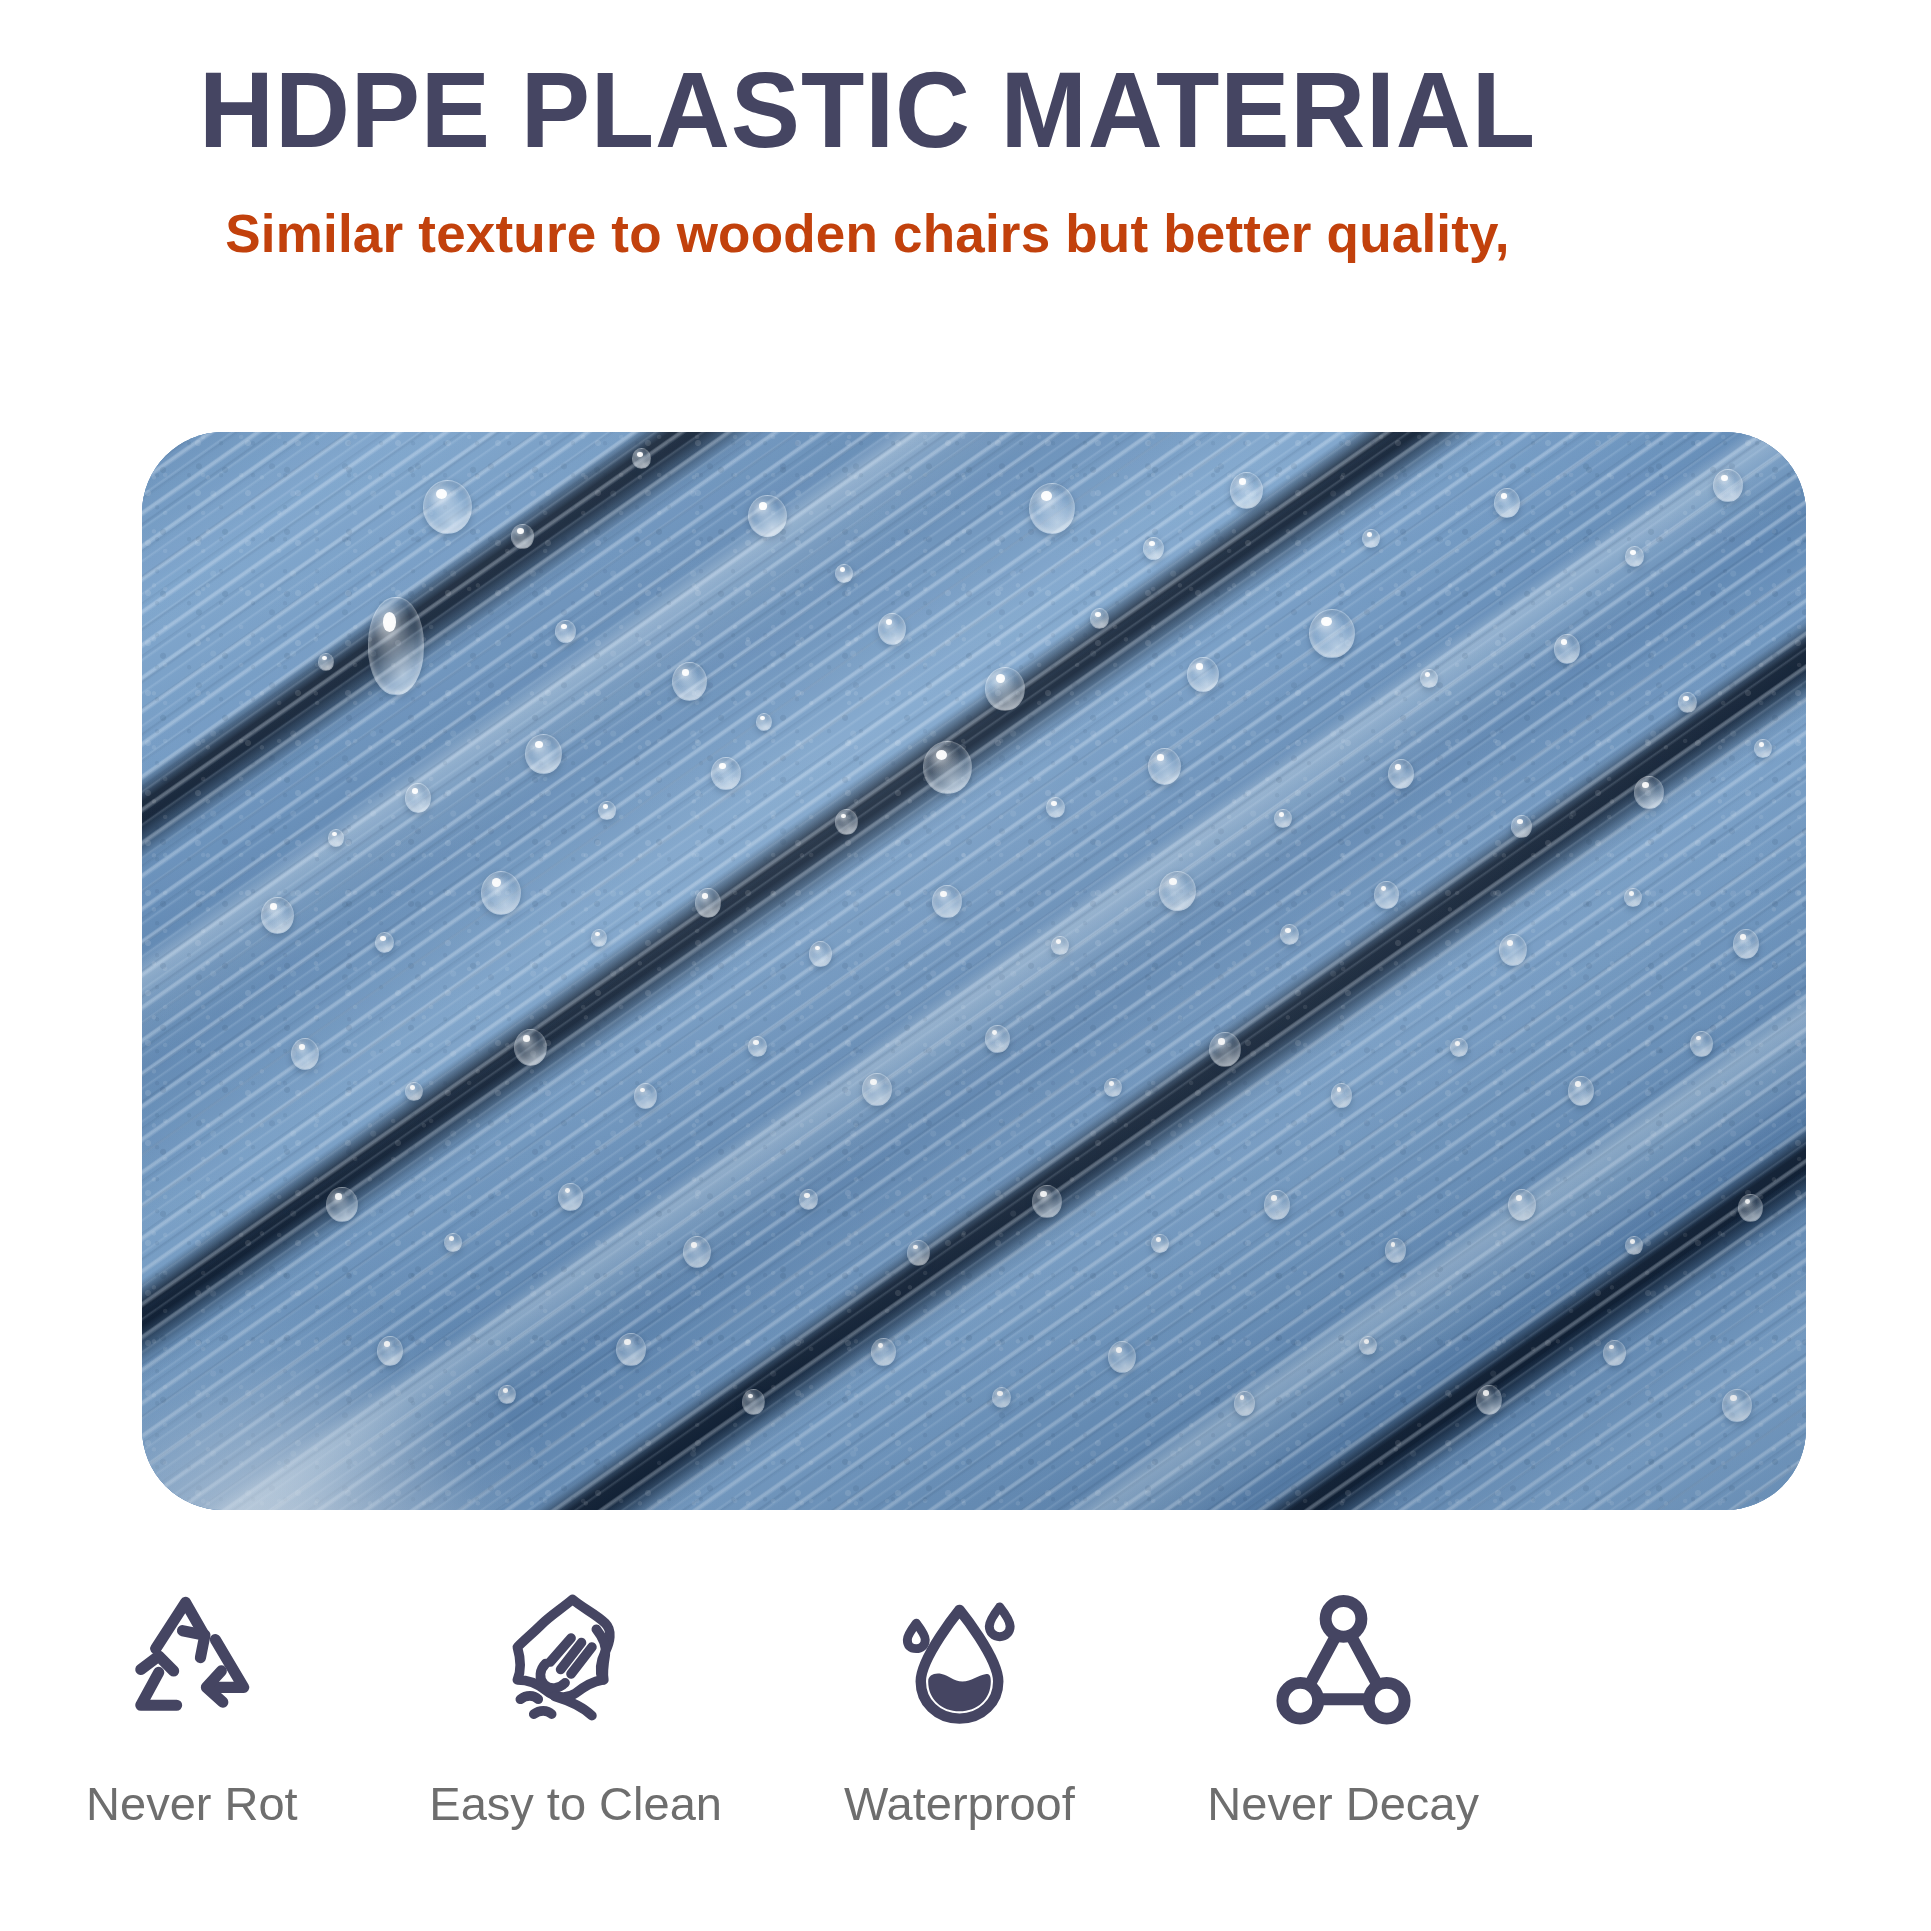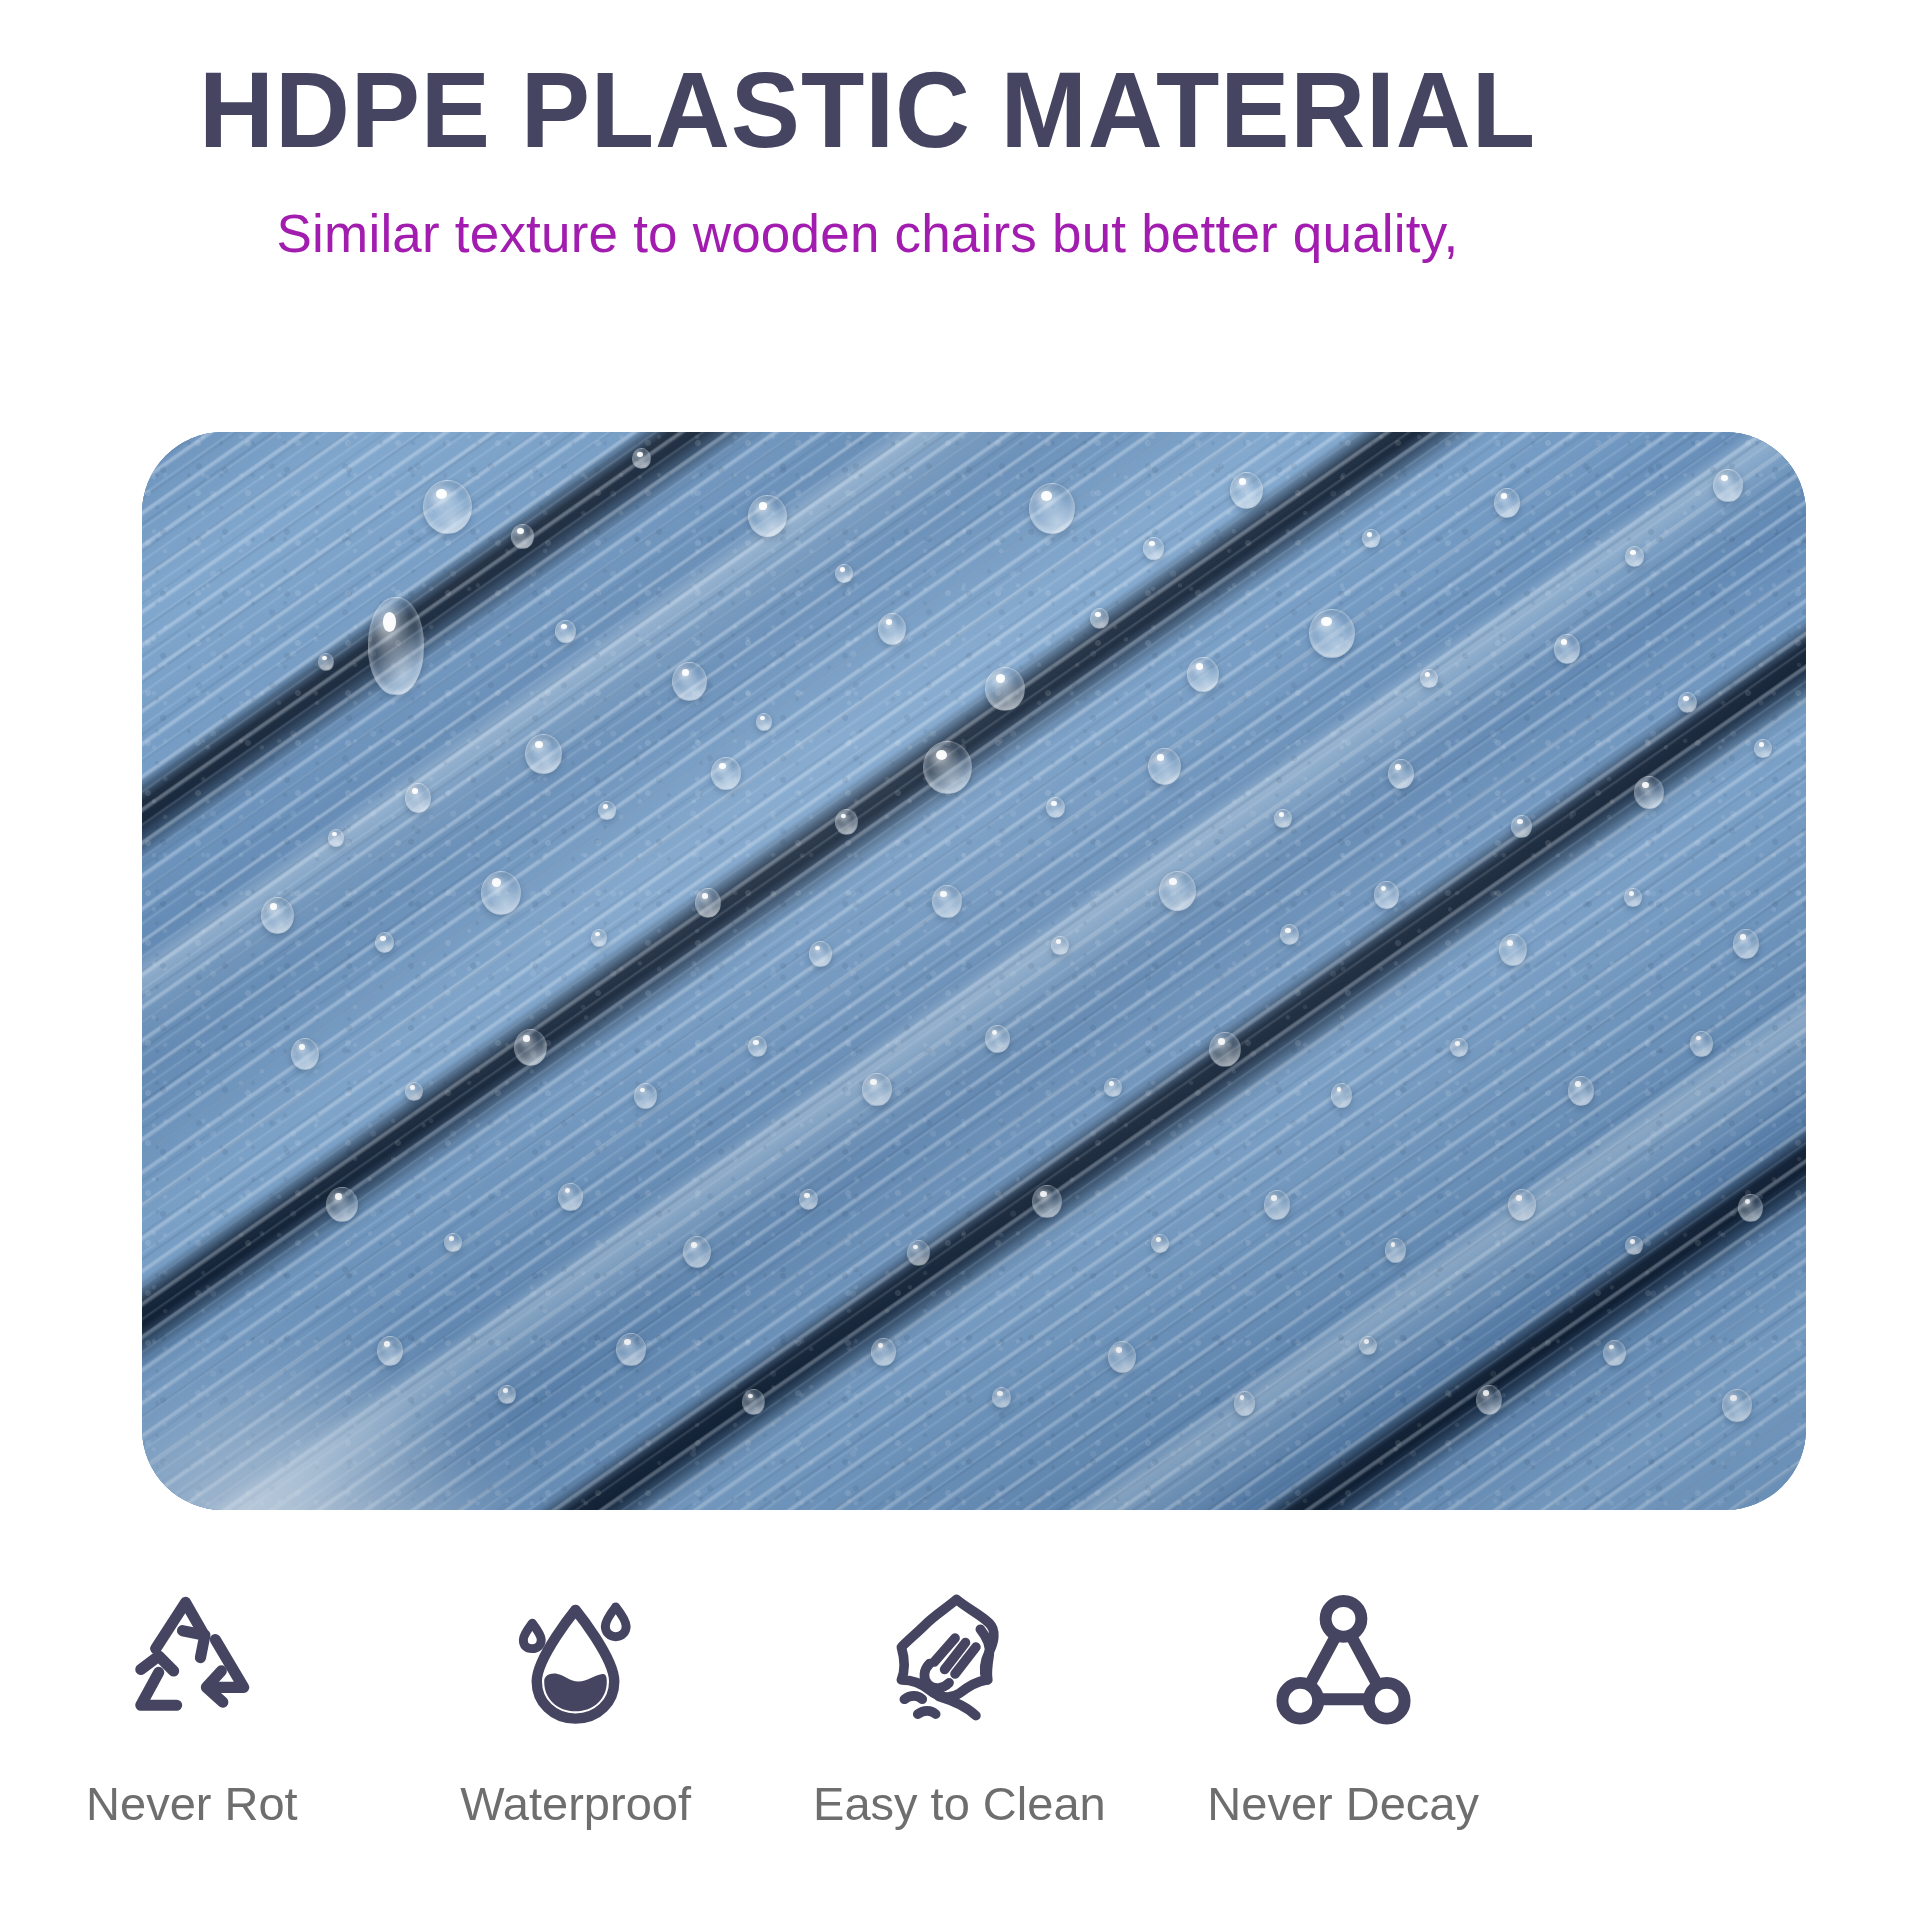--- a/index.html
+++ b/index.html
@@ -24,22 +24,22 @@
     color:#454562;
     line-height:1.06;
     transform:scaleX(0.97);
     transform-origin:center top;
     white-space:nowrap;
   }
   .subtitle{
     margin:0;
     padding-top:33px;
     font-size:53px;
-    font-weight:normal;
-    color:#a21caf;
+    font-weight:bold;
+    color:#c2410c;
     line-height:1.30;
     letter-spacing:0.2px;
   }
   .subtitle .sub-line{display:block;}
 
   
   .photo-wrap{
     position:absolute;
     left:142px;top:432px;
     width:1664px;height:1078px;
@@ -333,40 +333,20 @@
 
           <path d="M40 78 L16 78 L28 56"></path>
           <path d="M16 54 L28 45 L38 55"></path>
         </svg>
       </div>
       <div class="feature-label">Never Rot</div>
     </div>
 
     <div class="feature">
       <div class="feature-icon">
-        <svg viewBox="0 0 100 100" fill="none" stroke="#454562" stroke-width="7" stroke-linecap="round" stroke-linejoin="round">
-
-          <path d="M50 14 C50 14 24 46 24 62 C24 76 35 87 50 87
-                   C65 87 76 76 76 62 C76 46 50 14 50 14 Z"></path>
-
-          <path d="M29 62 C29 58 33 56 38 57 C43 58 46 62 52 62
-                   C58 62 62 58 68 57 C70 57 71 58 71 62
-                   C71 74 62 82 50 82 C38 82 29 74 29 62 Z" fill="#454562" stroke="none"></path>
-
-          <path d="M77 12 C77 12 70 21 70 25 C70 29 73 32 77 32
-                   C81 32 84 29 84 25 C84 21 77 12 77 12 Z" stroke-width="6"></path>
-          <path d="M21 23 C21 23 15 31 15 34 C15 38 17 40 21 40
-                   C24 40 27 38 27 34 C27 31 21 23 21 23 Z" stroke-width="6"></path>
-        </svg>
-      </div>
-      <div class="feature-label">Waterproof</div>
-    </div>
-
-    <div class="feature">
-      <div class="feature-icon">
         <svg viewBox="0 0 100 100" fill="none" stroke="#454562" stroke-width="6.5" stroke-linecap="round" stroke-linejoin="round">
 
           <path d="M48 7 C55 13 64 17 70 23 C75 28 73 36 70 42
                    C67 48 66 55 68 61
                    C62 62 55 66 50 70
                    C44 74 36 73 30 68
                    C24 63 17 61 11 61
                    C14 54 13 46 11 39
                    C16 34 22 29 27 24
                    C33 18 41 13 48 7 Z"></path>
@@ -377,20 +357,40 @@
 
           <path d="M30 50 C26 54 25 60 29 64 C33 68 39 67 43 63"></path>
           <path d="M64 27 C68 32 71 38 70 44 C69 50 68 56 69 61"></path>
 
           <path d="M36 72 C46 75 55 79 61 85"></path>
           <path d="M13 74 C17 71 22 71 25 74"></path>
           <path d="M22 84 C26 81 31 81 34 84"></path>
         </svg>
       </div>
       <div class="feature-label">Easy to Clean</div>
+    </div>
+
+    <div class="feature">
+      <div class="feature-icon">
+        <svg viewBox="0 0 100 100" fill="none" stroke="#454562" stroke-width="7" stroke-linecap="round" stroke-linejoin="round">
+
+          <path d="M50 14 C50 14 24 46 24 62 C24 76 35 87 50 87
+                   C65 87 76 76 76 62 C76 46 50 14 50 14 Z"></path>
+
+          <path d="M29 62 C29 58 33 56 38 57 C43 58 46 62 52 62
+                   C58 62 62 58 68 57 C70 57 71 58 71 62
+                   C71 74 62 82 50 82 C38 82 29 74 29 62 Z" fill="#454562" stroke="none"></path>
+
+          <path d="M77 12 C77 12 70 21 70 25 C70 29 73 32 77 32
+                   C81 32 84 29 84 25 C84 21 77 12 77 12 Z" stroke-width="6"></path>
+          <path d="M21 23 C21 23 15 31 15 34 C15 38 17 40 21 40
+                   C24 40 27 38 27 34 C27 31 21 23 21 23 Z" stroke-width="6"></path>
+        </svg>
+      </div>
+      <div class="feature-label">Waterproof</div>
     </div>
 
     <div class="feature">
       <div class="feature-icon">
         <svg viewBox="0 0 100 100" fill="none" stroke="#454562" stroke-width="8" stroke-linecap="round" stroke-linejoin="round">
           <path d="M50 22 L22 74"></path>
           <path d="M50 22 L78 74"></path>
           <path d="M22 74 L78 74"></path>
           <circle cx="50" cy="20" r="12" fill="#ffffff"></circle>
           <circle cx="21" cy="75" r="12" fill="#ffffff"></circle>

